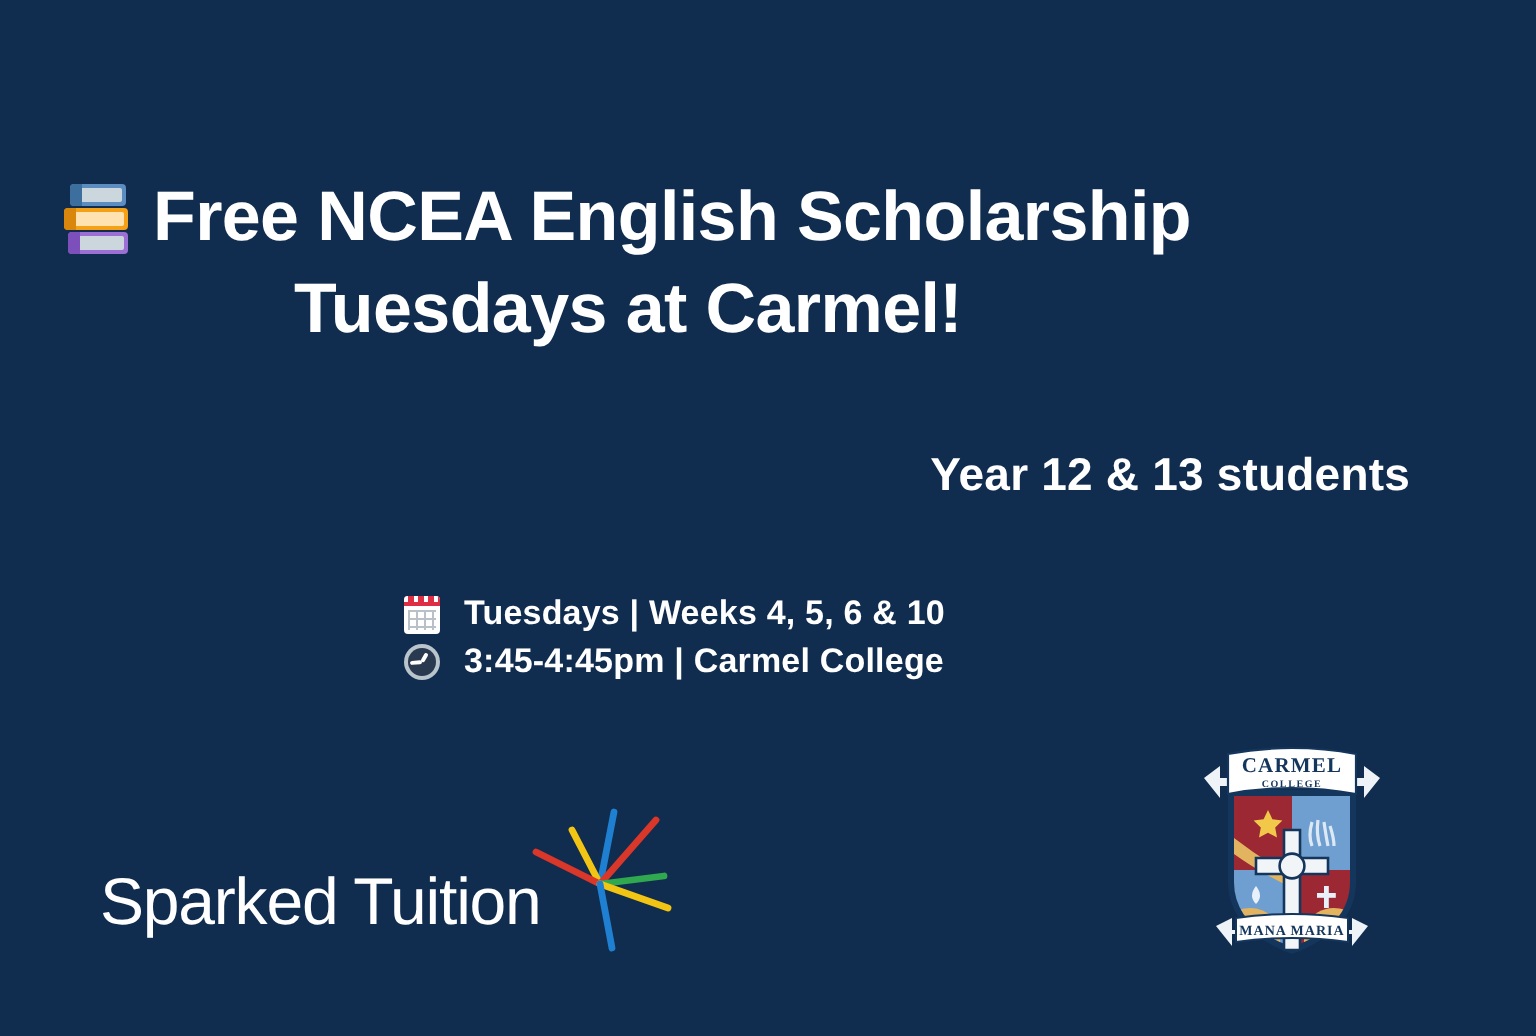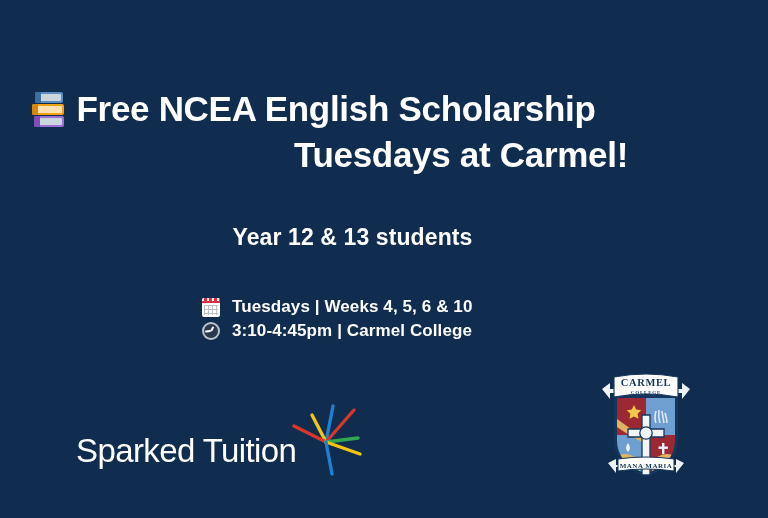--- a/index.html
+++ b/index.html
@@ -19,21 +19,21 @@
     background: #102c4e;
     overflow: hidden;
   }
 
   
   .headline-block {
     position: absolute;
     top: 86px;
     left: 0;
     width: 628px;
-    text-align: right;
+    text-align: center;
   }
   .headline-line {
     color: #ffffff;
     font-size: 35px;
     font-weight: bold;
     line-height: 46px;
     letter-spacing: -0.3px;
     white-space: nowrap;
   }
   .headline-line-1 {
@@ -92,21 +92,21 @@
     background: #9b6fd4;
   }
   .book-bot .spine { background: #7d4fba; }
 
   
   .subtitle {
     position: absolute;
     top: 224px;
     left: 0;
     width: 705px;
-    text-align: center;
+    text-align: right;
     color: #ffffff;
     font-size: 23px;
     font-weight: bold;
     letter-spacing: 0.1px;
   }
 
   
   .details {
     position: absolute;
     top: 297px;
@@ -196,21 +196,20 @@
     transform: rotate(-95deg);
   }
 
   
   .sparked-logo {
     position: absolute;
     left: 50px;
     top: 424px;
     display: flex;
     align-items: center;
-    margin-left: 26px;
   }
   .sparked-wordmark {
     color: #ffffff;
     font-size: 33px;
     font-weight: normal;
     letter-spacing: -0.6px;
     white-space: nowrap;
   }
   .spark-burst {
     width: 80px;
@@ -267,21 +266,21 @@
       </span>
       <span class="detail-text">Tuesdays | Weeks 4, 5, 6 &amp; 10</span>
     </div>
 
     <div class="detail-row">
       <span class="clock-icon">
         <span class="face"></span>
         <span class="hand-h"></span>
         <span class="hand-m"></span>
       </span>
-      <span class="detail-text">3:10-4:45pm | Carmel College</span>
+      <span class="detail-text">3:45-4:45pm | Carmel College</span>
     </div>
 
   </div>
 
   <div class="sparked-logo">
     <span class="sparked-wordmark">Sparked Tuition</span>
     <svg class="spark-burst" viewBox="0 0 80 80">
       <g stroke-linecap="round" fill="none">
 
         <line x1="34" y1="44" x2="41" y2="8" stroke="#1f7fd0" stroke-width="3.4"></line>

